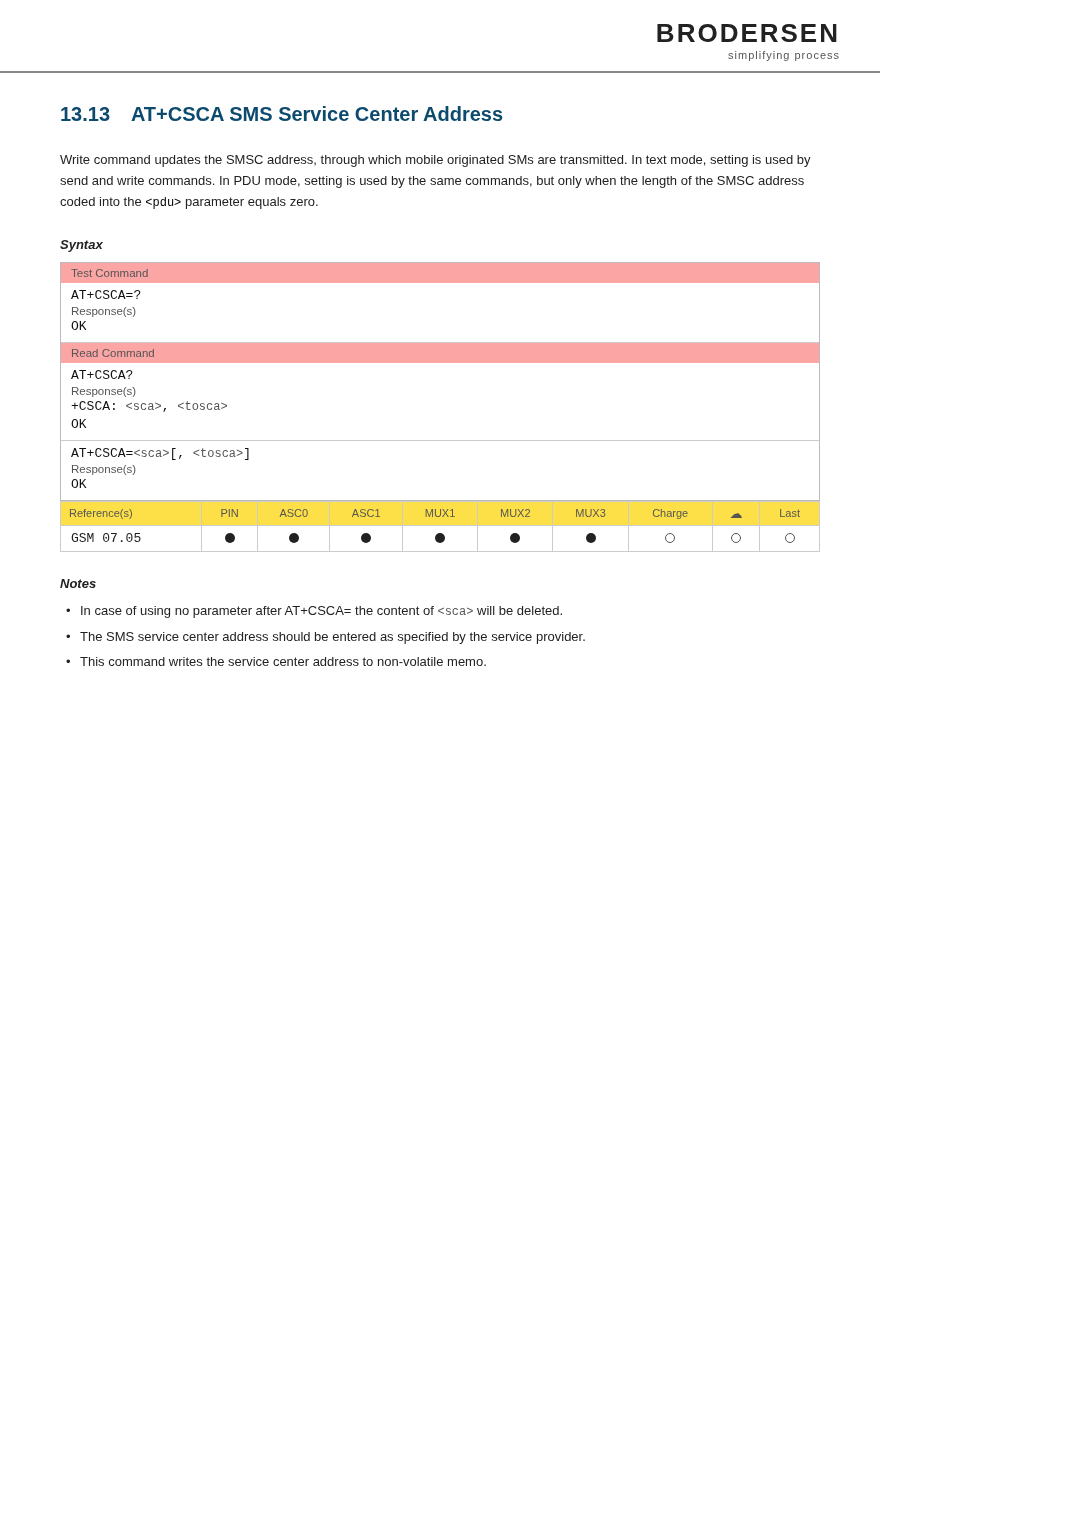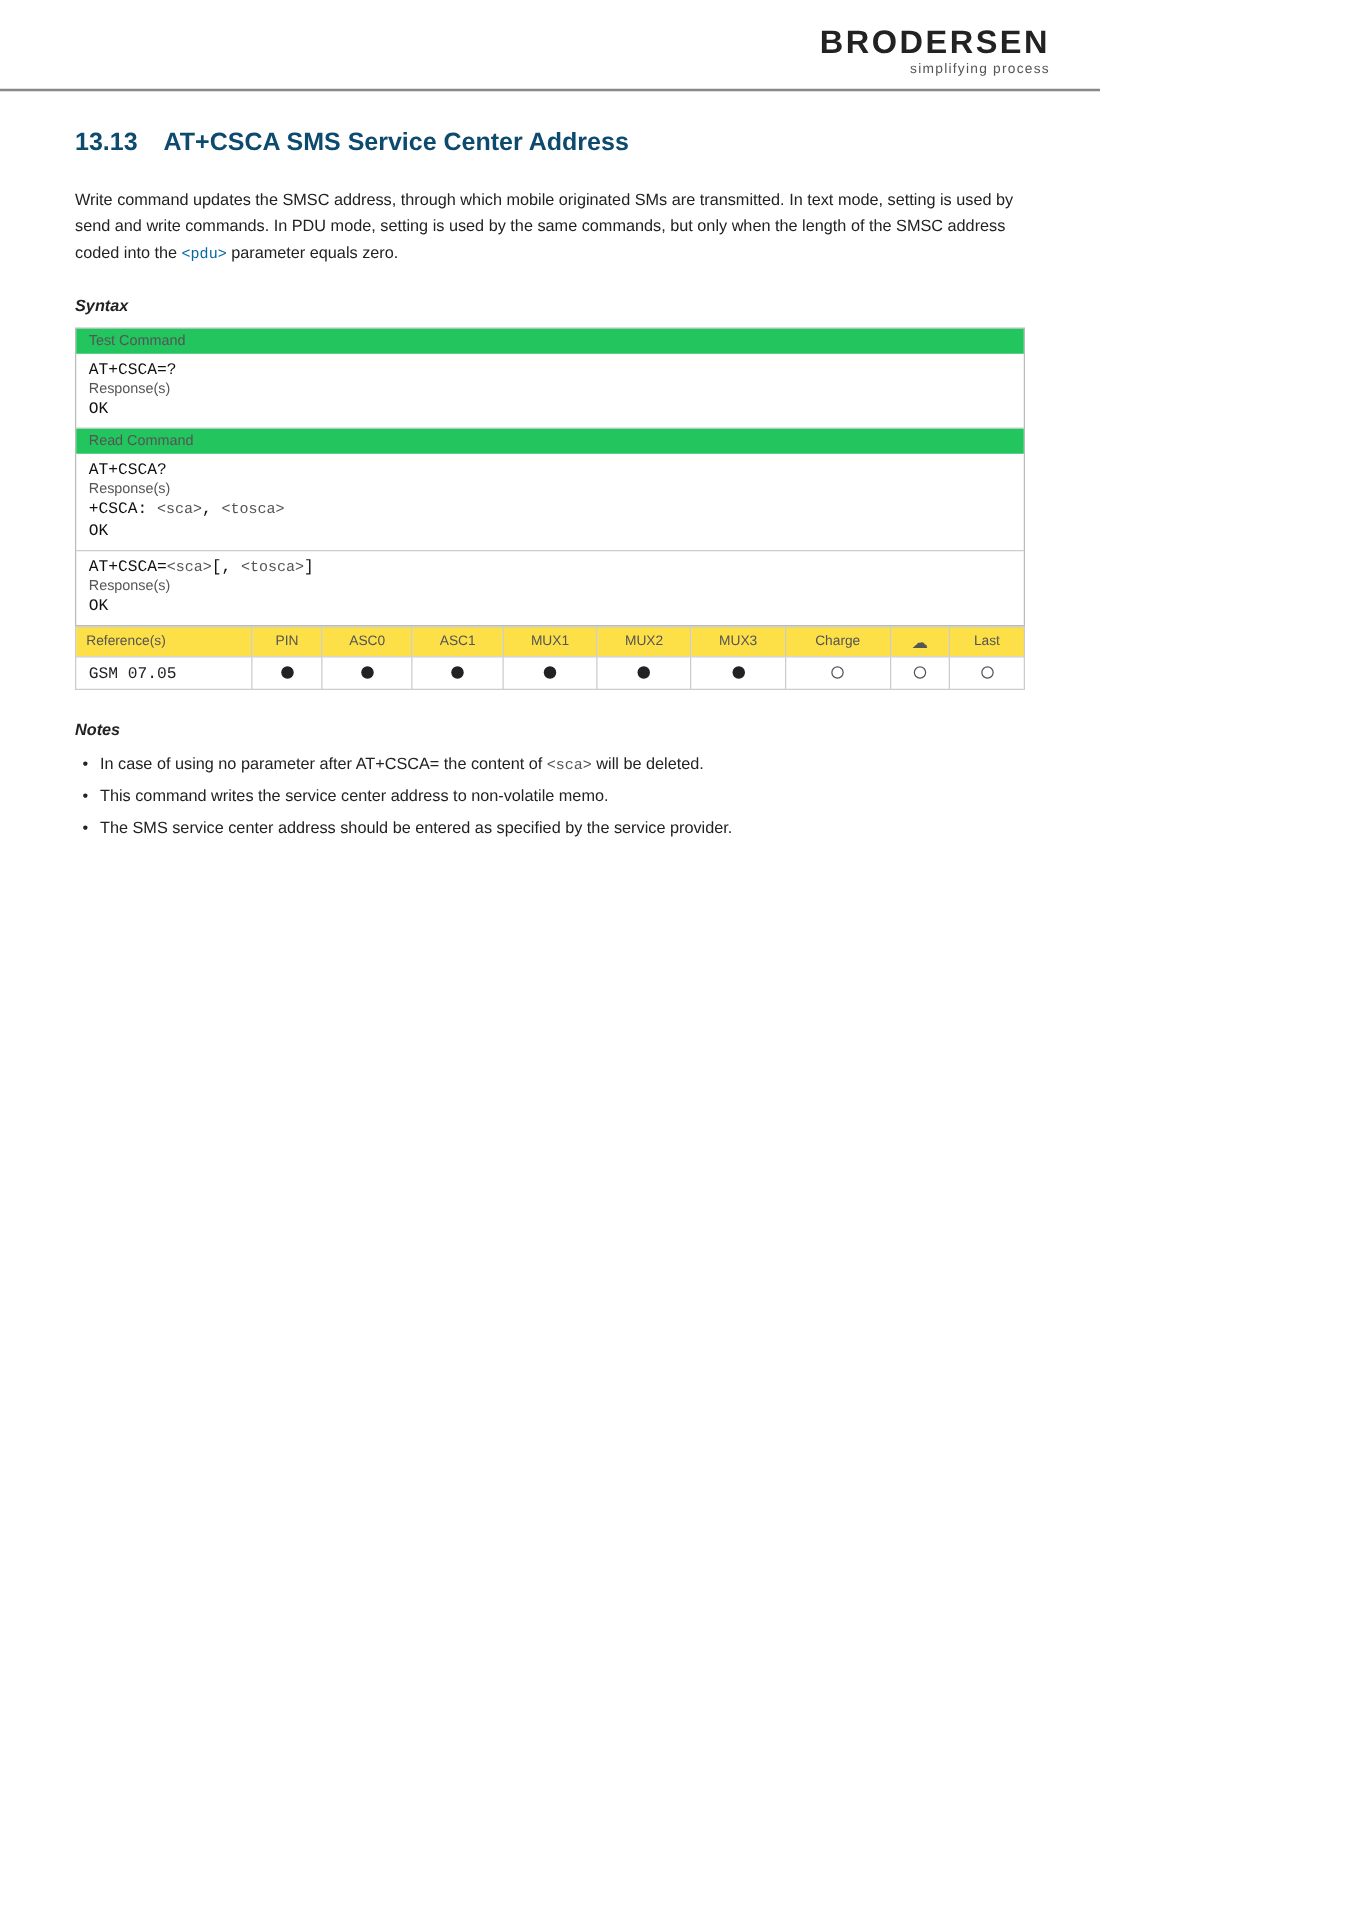--- a/index.html
+++ b/index.html
@@ -71,21 +71,21 @@
     .description {
       font-size: 13px;
       line-height: 1.6;
       margin-bottom: 24px;
       color: #222;
     }
 
     .description code, .inline-code {
       font-family: 'Courier New', Courier, monospace;
       font-size: 12px;
-      color: #0369a1;
+      color: #000000;
     }
 
     
     .subsection-label {
       font-size: 13px;
       font-weight: bold;
       font-style: italic;
       margin-bottom: 10px;
     }
 
@@ -199,21 +199,21 @@
 
     .syntax-section {
       border-bottom: 1px solid #ccc;
     }
 
     .syntax-section:last-child {
       border-bottom: none;
     }
 
     .syntax-section-header {
-      background: #22c55e;
+      background: #fca5a5;
       color: #555;
       font-size: 11.5px;
       padding: 4px 10px;
     }
 
     .syntax-section-content {
       padding: 5px 10px;
     }
 
     .syntax-section-content .cmd {
@@ -335,24 +335,24 @@
       </tbody>
     </table>
 
     <div class="notes-section">
       <div class="notes-label">Notes</div>
       <ul class="notes-list">
         <li>
           In case of using no parameter after AT+CSCA= the content of <span class="param-code">&lt;sca&gt;</span> will be deleted.
         </li>
         <li>
-          <span>This command writes the service center address to non-volatile memo.</span>
+          <span>The SMS service center address should be entered as specified by the service provider.</span>
         </li>
         <li>
-          <span>The SMS service center address should be entered as specified by the service provider.</span>
+          <span>This command writes the service center address to non-volatile memo.</span>
         </li>
       </ul>
     </div>
 
   </div>
 
 
 </div>
 
 </body></html>

